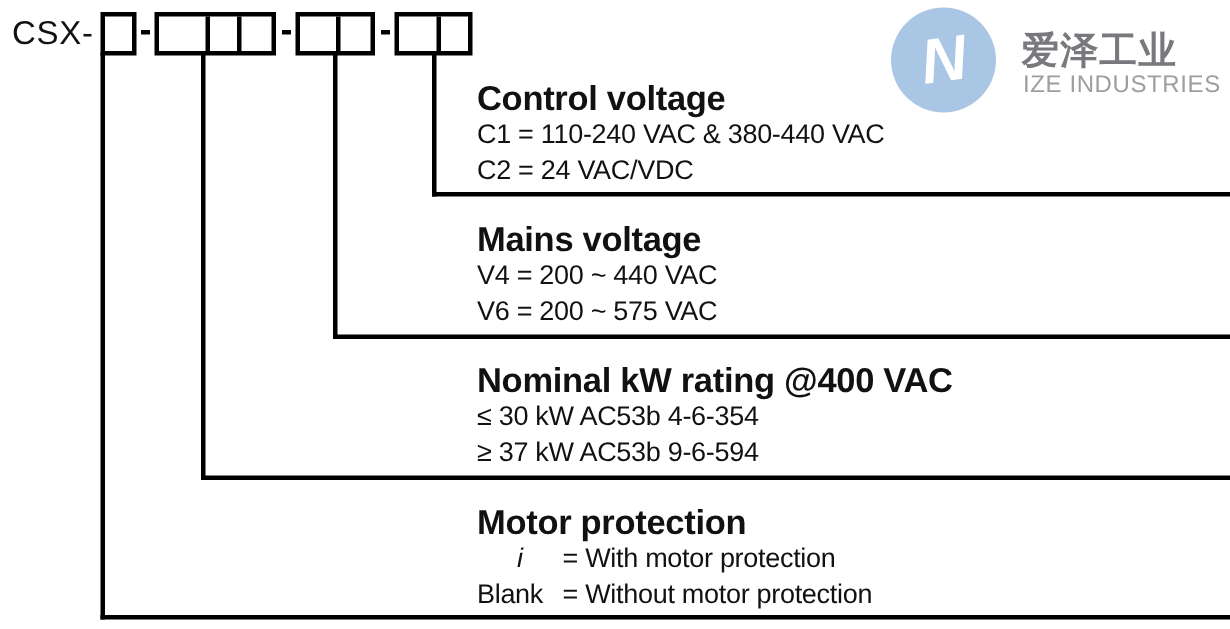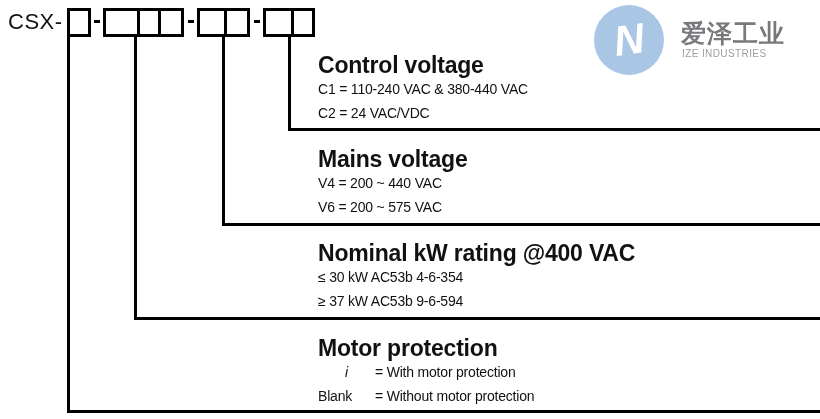--- a/index.html
+++ b/index.html
@@ -55,21 +55,21 @@
     position: absolute;
     left: 318px;
     line-height: 24px;
   }
   .sec-title {
     font-size: 23px;
     font-weight: bold;
     letter-spacing: -0.2px;
   }
   .sec-row {
-    font-size: 14px;
+    font-size: 18px;
     letter-spacing: -0.2px;
   }
   .mp-label {
     display: inline-block;
     min-width: 57px;
   }
   .mp-label.mp-italic {
     font-style: italic;
     text-align: center;
   }
@@ -99,21 +99,21 @@
     left: 681px; top: 17px;
     font-size: 25px;
     font-weight: 600;
     letter-spacing: 1px;
     color: #77797c;
     white-space: nowrap;
   }
   .logo-latin {
     position: absolute;
     left: 682px; top: 48px;
-    font-size: 10px;
+    font-size: 16px;
     letter-spacing: 0.4px;
     color: #9c9ea1;
     white-space: nowrap;
   }
 </style>
 </head>
 <body>
 
 <div class="page">
 

